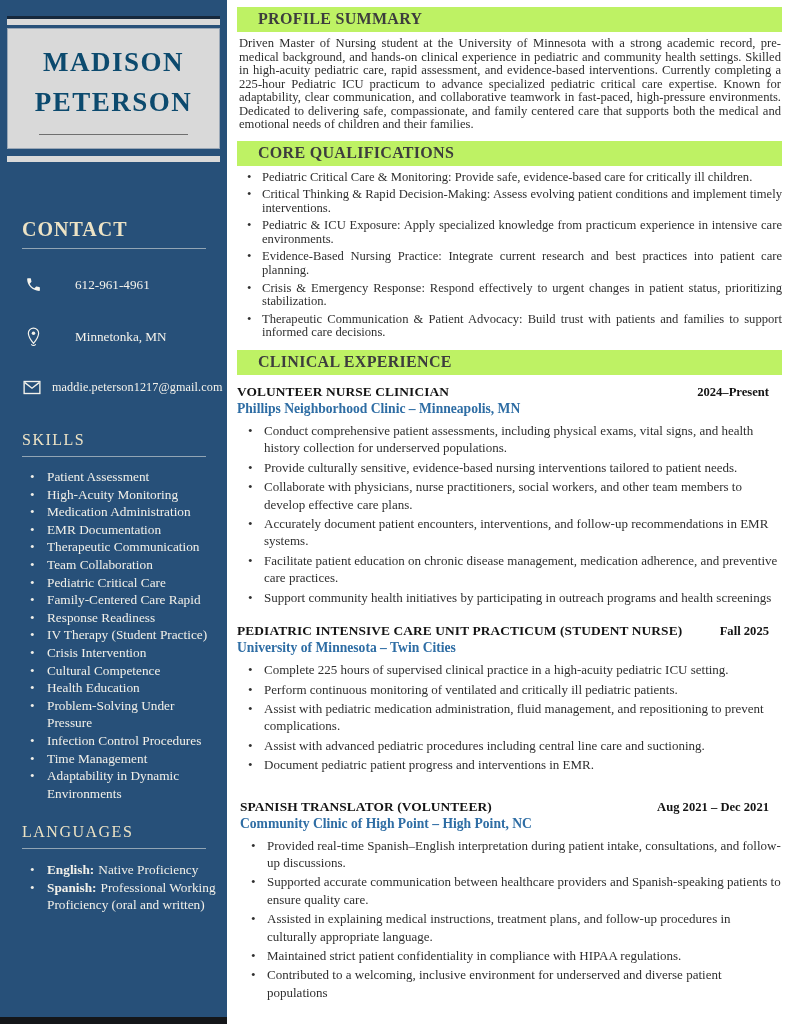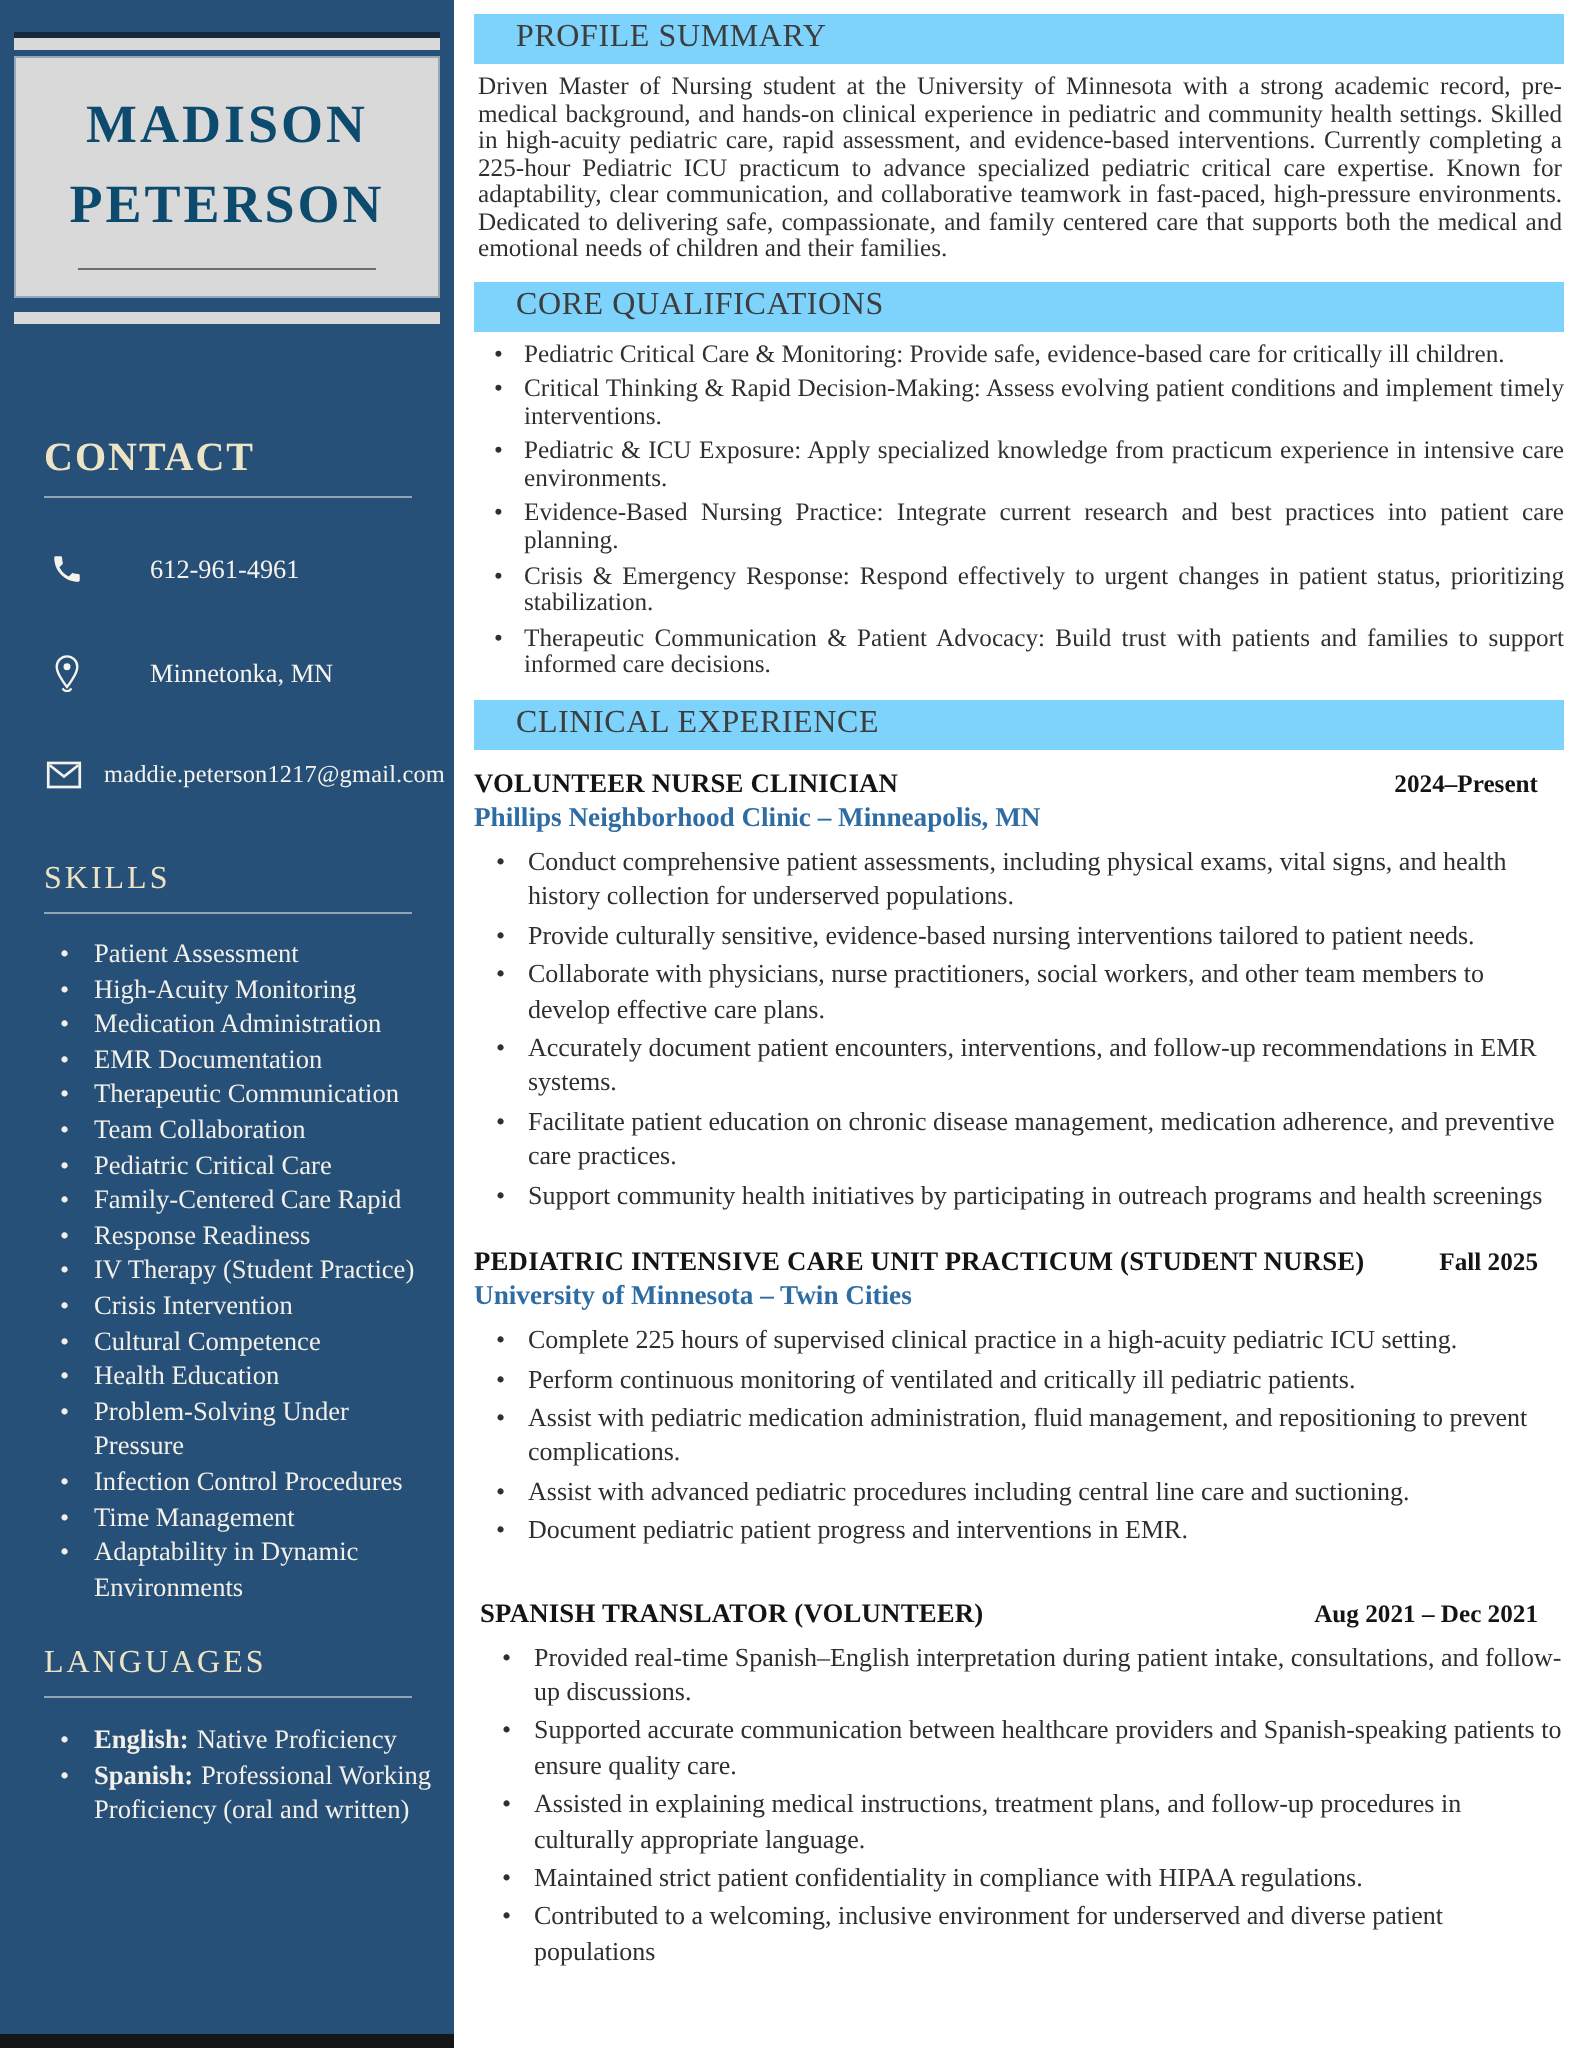--- a/index.html
+++ b/index.html
@@ -33,21 +33,21 @@
   .skills-section{margin-top:36px;}
   .side-list{margin:11px 6px 0 0;padding:0;list-style:none;font-size:13.3px;line-height:17.6px;}
   .side-list li{position:relative;margin-left:30px;padding-left:17px;color:#f2f0e9;}
   .side-list li::before{content:"\2022";position:absolute;left:0;top:0;font-size:13px;}
   .lang-section{margin-top:21px;}
   .side-list.langs{margin-top:12px;}
   .side-list.langs b{font-weight:700;margin-right:4px;}
 
   
   .main{flex:1;padding:7px 9px 0 10px;color:#2f2f2f;}
-  .section-bar{background:#7dd3fc;padding:3px 4px 4px 21px;font-size:16px;font-weight:400;color:#3d3d3d;letter-spacing:.3px;}
+  .section-bar{background:#bef264;padding:3px 4px 4px 21px;font-size:16px;font-weight:700;color:#3d3d3d;letter-spacing:.3px;}
   .profile-text{margin:5px 1px 9px 2px;font-size:12.6px;line-height:13.5px;text-align:justify;}
   .qual-list{margin:5px 0 10px 0;padding:0;list-style:none;font-size:12.6px;line-height:13.6px;text-align:justify;}
   .qual-list li{position:relative;padding-left:25px;margin-bottom:4px;}
   .qual-list li::before{content:"\2022";position:absolute;left:10px;}
   .clinical-bar{margin-top:2px;}
 
   .job{margin-top:9px;}
   .job + .job{margin-top:17px;}
   .job.last{margin-top:25px;padding-left:3px;}
   .job-head{display:flex;justify-content:space-between;align-items:baseline;padding-right:13px;}
@@ -190,20 +190,21 @@
         <li>Assist with advanced pediatric procedures including central line care and suctioning.</li>
         <li>Document pediatric patient progress and interventions in EMR.</li>
       </ul>
     </section>
 
     <section class="job last">
       <div class="job-head">
         <span class="job-title">SPANISH TRANSLATOR (VOLUNTEER)</span>
         <span class="job-date">Aug 2021 – Dec 2021</span>
       </div>
+      <div class="job-org">Community Clinic of High Point – High Point, NC</div>
       <ul class="job-list">
         <li>Provided real-time Spanish–English interpretation during patient intake, consultations, and follow-up discussions.</li>
         <li>Supported accurate communication between healthcare providers and Spanish-speaking patients to ensure quality care.</li>
         <li>Assisted in explaining medical instructions, treatment plans, and follow-up procedures in culturally appropriate language.</li>
         <li>Maintained strict patient confidentiality in compliance with HIPAA regulations.</li>
         <li>Contributed to a welcoming, inclusive environment for underserved and diverse patient populations</li>
       </ul>
     </section>
 
   </main>

